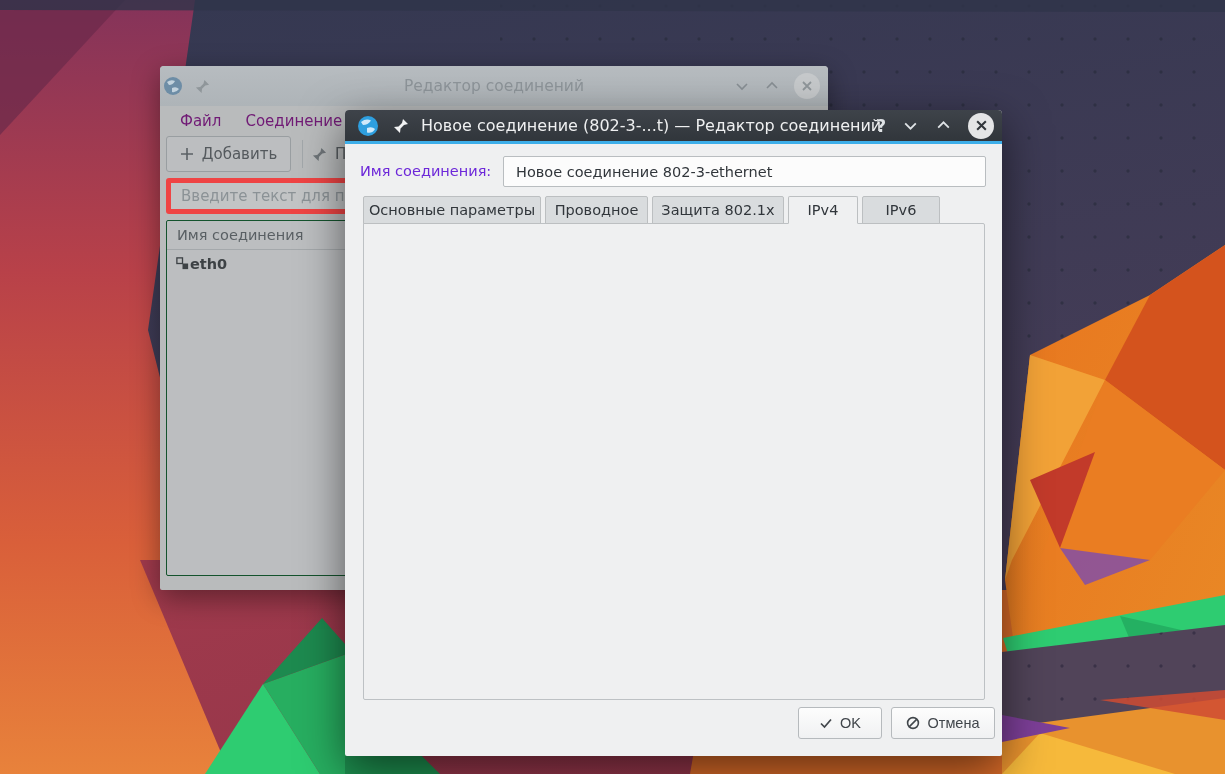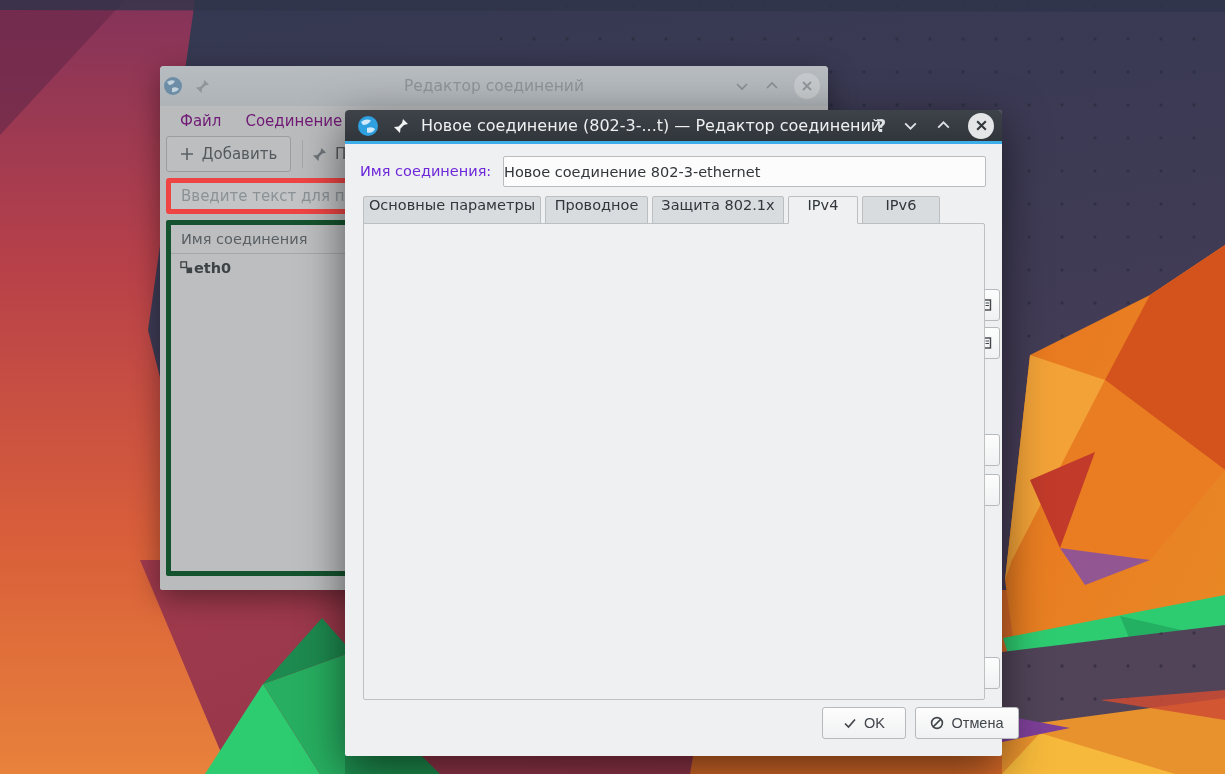--- a/index.html
+++ b/index.html
@@ -4,23 +4,23 @@
 <style>
   * { margin:0; padding:0; box-sizing:border-box; }
   html,body { width:1225px; height:774px; overflow:hidden;
     font-family:"DejaVu Sans","Liberation Sans",sans-serif; }
   #stage { position:relative; width:1225px; height:774px; background:#3a3e54; }
   #wallpaper { position:absolute; inset:0; }
 
   
   .btn { display:flex; align-items:center; justify-content:center; gap:7px;
     background:linear-gradient(#fdfdfd,#f0f1f2); border:1px solid #b6babd;
-    border-radius:3px; color:#41464b; font-size:14.5px; cursor:default;margin-left:24px; }
+    border-radius:3px; color:#41464b; font-size:14.5px; cursor:default; }
   .input { background:#fcfcfc; border:1px solid #b9bdc0; border-radius:2px;
-    color:#31363b; font-size:14.5px; padding:0 0;
+    color:#31363b; font-size:14.5px; padding:0 12px;
     font-family:"DejaVu Sans","Liberation Sans",sans-serif; }
   .lbl { position:absolute; color:#6d28d9; font-size:14.5px; white-space:nowrap; }
 
   
   #bg-win { position:absolute; left:160px; top:66px; width:668px; height:524px;
     background:#b9bbbc; border-radius:4px 4px 2px 2px;
     box-shadow:0 8px 28px rgba(0,0,0,.40); }
   #bg-title { position:absolute; left:0; top:0; right:0; height:40px;
     background:linear-gradient(#b7bcc0,#aeb4b8); border-radius:4px 4px 0 0;
     display:flex; align-items:center; padding:0 3px; }
@@ -34,21 +34,21 @@
     background:#bcbec0; border:1px solid #999ea1; border-radius:3px; color:#54595d;
     display:flex; align-items:center; justify-content:center; gap:8px; font-size:15px; }
   #bg-sep { position:absolute; left:142px; top:74px; width:1px; height:28px; background:#a2a7aa; }
   #bg-connect { position:absolute; left:152px; top:70px; height:36px; display:flex;
     align-items:center; gap:8px; color:#54595d; font-size:15px; }
   #bg-search { position:absolute; left:6px; top:112px; width:228px; height:36px;
     background:#c2c4c5; border:5px solid #ef4444; border-radius:3px; color:#8b9296;
     font-size:15px; padding:0 10px; font-family:inherit; }
   #bg-search::placeholder { color:#8b9296; opacity:1; }
   #bg-list { position:absolute; left:6px; top:154px; width:290px; height:356px;
-    background:#bcbec0; border:5px solid #14532d; border-radius:2px; }
+    background:#bcbec0; border:1px solid #14532d; border-radius:2px; }
   #bg-list .hdr { height:29px; border-bottom:1px solid #a4a8ab; display:flex;
     align-items:center; padding:0 10px; color:#595f63; font-size:14.5px; }
   #bg-list .row { height:27px; display:flex; align-items:center; 
     padding:0 8px; color:#3d4245; font-size:14.5px; font-weight:bold; }
 
   
   #dlg { position:absolute; left:345px; top:110px; width:657px; height:646px;
     background:#eff0f1; border-radius:4px 4px 2px 2px;
     box-shadow:0 14px 45px rgba(0,0,0,.55); }
   #dlg-title { position:absolute; left:0; top:0; right:0; height:34px;
@@ -56,21 +56,21 @@
     border-bottom:3px solid #3daee9; display:flex; align-items:center; padding:0 12px; }
   #dlg-title .t { color:#eff0f1; font-size:16px; margin-left:12px; white-space:nowrap; }
   #dlg-title .help { color:#dfe3e6; font-size:17px; font-weight:bold; }
   .circle-close { width:26px; height:26px; border-radius:50%; background:#e4e5e6;
     display:flex; align-items:center; justify-content:center; }
   .circle-close.dim { background:#c6c9cb; }
 
   #name-input { position:absolute; left:158px; top:46px; width:483px; height:31px; }
 
   .tab { position:absolute; top:86px; height:28px; background:#d9dcde;
-    border:1px solid #bcbfc1; display:flex; align-items:flex-start; justify-content:center;
+    border:1px solid #bcbfc1; display:flex; align-items:center; justify-content:center;
     color:#31363b; font-size:14.5px; border-radius:2px 2px 0 0; z-index:2; }
   .tab.active { background:#eff0f1; border-bottom:1px solid #eff0f1; z-index:3; }
 
   #panel { position:absolute; left:18px; top:113px; width:622px; height:477px;
     border:1px solid #bdc1c4; background:#eff0f1; border-radius:0 2px 2px 2px; z-index:1; }
 
   #method-select { position:absolute; left:278px; top:121px; width:353px; height:32px;
     background:linear-gradient(#fdfefe,#e9ecee); border:1px solid #79c3ee; border-radius:2px;
     display:flex; align-items:center; padding:0 10px; font-size:14.5px; color:#31363b; }
   #method-select .chev { position:absolute; right:10px; }

